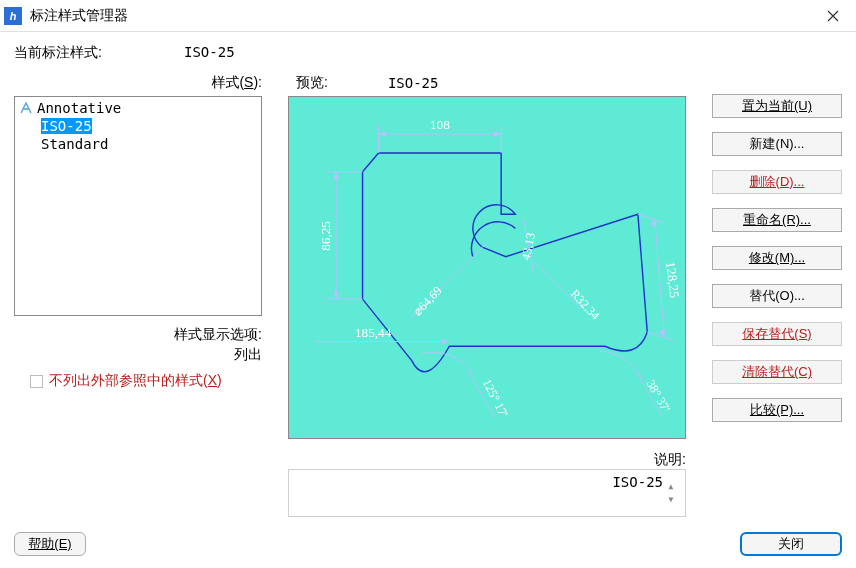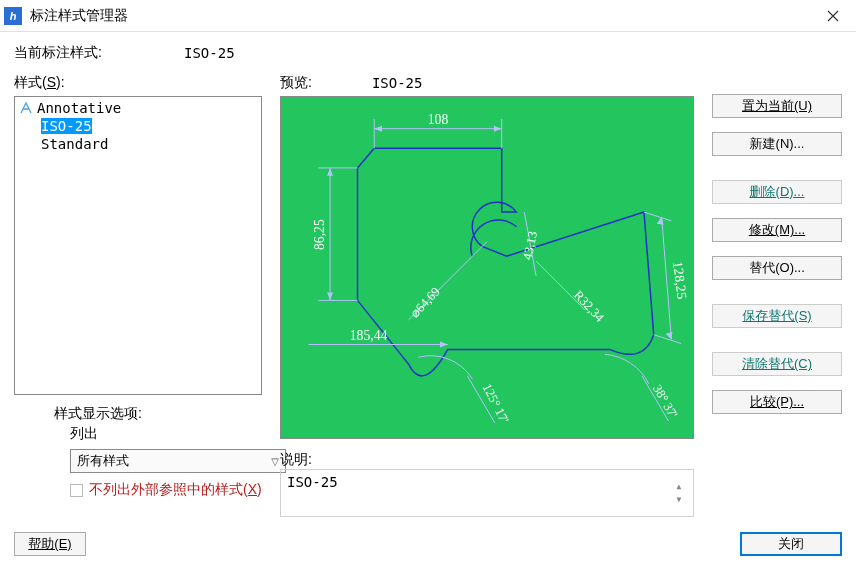--- a/index.html
+++ b/index.html
@@ -33,41 +33,42 @@
     display: flex; align-items: center; justify-content: center;
     font-size: 14px;
   }
   .content {
     padding: 12px 14px 10px 14px;
     position: relative;
     height: 536px;
   }
   .row-current {
     display: flex;
-    align-items: center;
+    align-items: flex-start;
     margin-bottom: 12px;
     font-size: 14px;
   }
   .row-current .label { width: 170px; }
   .row-current .value { font-family: "SimSun", monospace; }
 
   .main-grid {
     display: flex;
-    gap: 18px;
+    gap: 26px;
+    text-align: right;
   }
   .col-left { width: 248px; }
   .col-mid { flex: 1; }
   .col-right { width: 130px; display: flex; flex-direction: column; gap: 14px; padding-top: 20px; }
 
   .section-label { font-size: 14px; margin-bottom: 4px; }
   .section-label .u { text-decoration: underline; }
 
   .listbox {
     border: 1px solid #888;
-    height: 299px;
+    height: 220px;
     background: #fff;
     font-family: "SimSun","Consolas", monospace;
     font-size: 14px;
     padding: 2px 0;
     overflow: auto;
   }
   .listbox .item {
     padding: 1px 4px;
     display: flex;
     align-items: center;
@@ -76,25 +77,25 @@
   }
   .listbox .item.selected span.text { background: #0099ff; color: #fff; }
   .listbox .item .indent { width: 18px; display: inline-block; }
   .anno-icon {
     width: 14px; height: 14px;
     display: inline-flex; align-items: center; justify-content: center;
     position: relative;
   }
 
   .preview-header {
-    display: flex; align-items: center; font-size: 14px; margin-bottom: 4px; gap: 60px;
+    display: flex; align-items: center; font-size: 14px; margin-bottom: 4px; gap: 60px; margin-left: 8px;
   }
   .preview-box {
     border: 1px solid #888;
-    background: #22c55e;
+    background: #5eead4;
     height: 343px;
     position: relative;
     overflow: hidden;
     text-decoration: underline;
   }
 
   .desc-label { font-size: 14px; margin-top: 12px; }
   .desc-box {
     border: 1px solid #d0d0d0;
     height: 48px;
@@ -106,21 +107,21 @@
   }
   .desc-box .spin {
     width: 16px;
     display: flex; flex-direction: column; justify-content: center; gap: 4px;
     align-items: center;
     color: #888;
     font-size: 8px;
   }
   .desc-box .body { flex:1; }
 
-  .display-options { margin-top: 10px; font-size: 14px; margin-left: 40px; }
+  .display-options { margin-top: 10px; font-size: 14px; }
   .display-options .subtitle { margin-top: 2px; margin-left: 16px; }
   .dropdown {
     width: 216px;
     height: 24px;
     border: 1px solid #888;
     margin-top: 6px;
     margin-left: 16px;
     padding: 2px 6px;
     font-size: 13px;
     display: flex; align-items: center; justify-content: space-between;
@@ -137,30 +138,30 @@
 
   .btn {
     height: 24px;
     border: 1px solid #aaa;
     background: #f5f5f5;
     font-size: 13px;
     display: flex; align-items: center; justify-content: center;
     padding: 0 6px;
     white-space: nowrap;
   }
-  .btn.disabled { color: #0f766e; border-color: #ccc; margin-top: 10px; }
+  .btn.disabled { color: #b91c1c; border-color: #ccc; }
   .bottom-row {
     position: absolute;
     bottom: 12px;
     left: 14px;
     right: 14px;
     display: flex;
     justify-content: space-between;
   }
-  .bottom-row .btn { width: 72px; }
+  .bottom-row .btn { width: 72px; border-radius: 6px; }
   .bottom-row .btn.close-btn { width: 102px; border: 2px solid #0078d7; }
 
   svg { display: block; }
 </style>
 </head>
 <body>
 
 <div class="titlebar">
   <div class="appicon">
       <span>h</span>
@@ -201,24 +202,20 @@
         </div>
         <div class="item">
           <span class="indent"></span>
           <span class="text">Standard</span>
         </div>
       </div>
 
       <div class="display-options">
         <div>样式显示选项:</div>
         <div class="subtitle">列出</div>
-        <div class="dropdown">
-          <span>所有样式</span>
-          <span class="chev">▽</span>
-        </div>
         <div class="checkbox-row">
           <span class="box"></span>
           <span><span>不列出外部参照中的样式(</span><span style="text-decoration:underline">X</span><span>)</span></span>
         </div>
       </div>
     </div>
 
     <div class="col-mid">
       <div class="preview-header">
         <span>预览:</span>
@@ -304,20 +301,23 @@
       <div class="btn">
           <span style="text-decoration:underline">置为当前(U)</span>
         </div>
       <div class="btn">
           <span style="">新建(N)...</span>
         </div>
       <div class="btn disabled">
           <span style="text-decoration:underline">删除(D)...</span>
         </div>
       <div class="btn">
+          <span style="text-decoration:underline">重命名(R)...</span>
+        </div>
+      <div class="btn">
           <span style="text-decoration:underline">修改(M)...</span>
         </div>
       <div class="btn">
           <span style="">替代(O)...</span>
         </div>
       <div class="btn disabled">
           <span style="text-decoration:underline">保存替代(S)</span>
         </div>
       <div class="btn disabled">
           <span style="text-decoration:underline">清除替代(C)</span>

